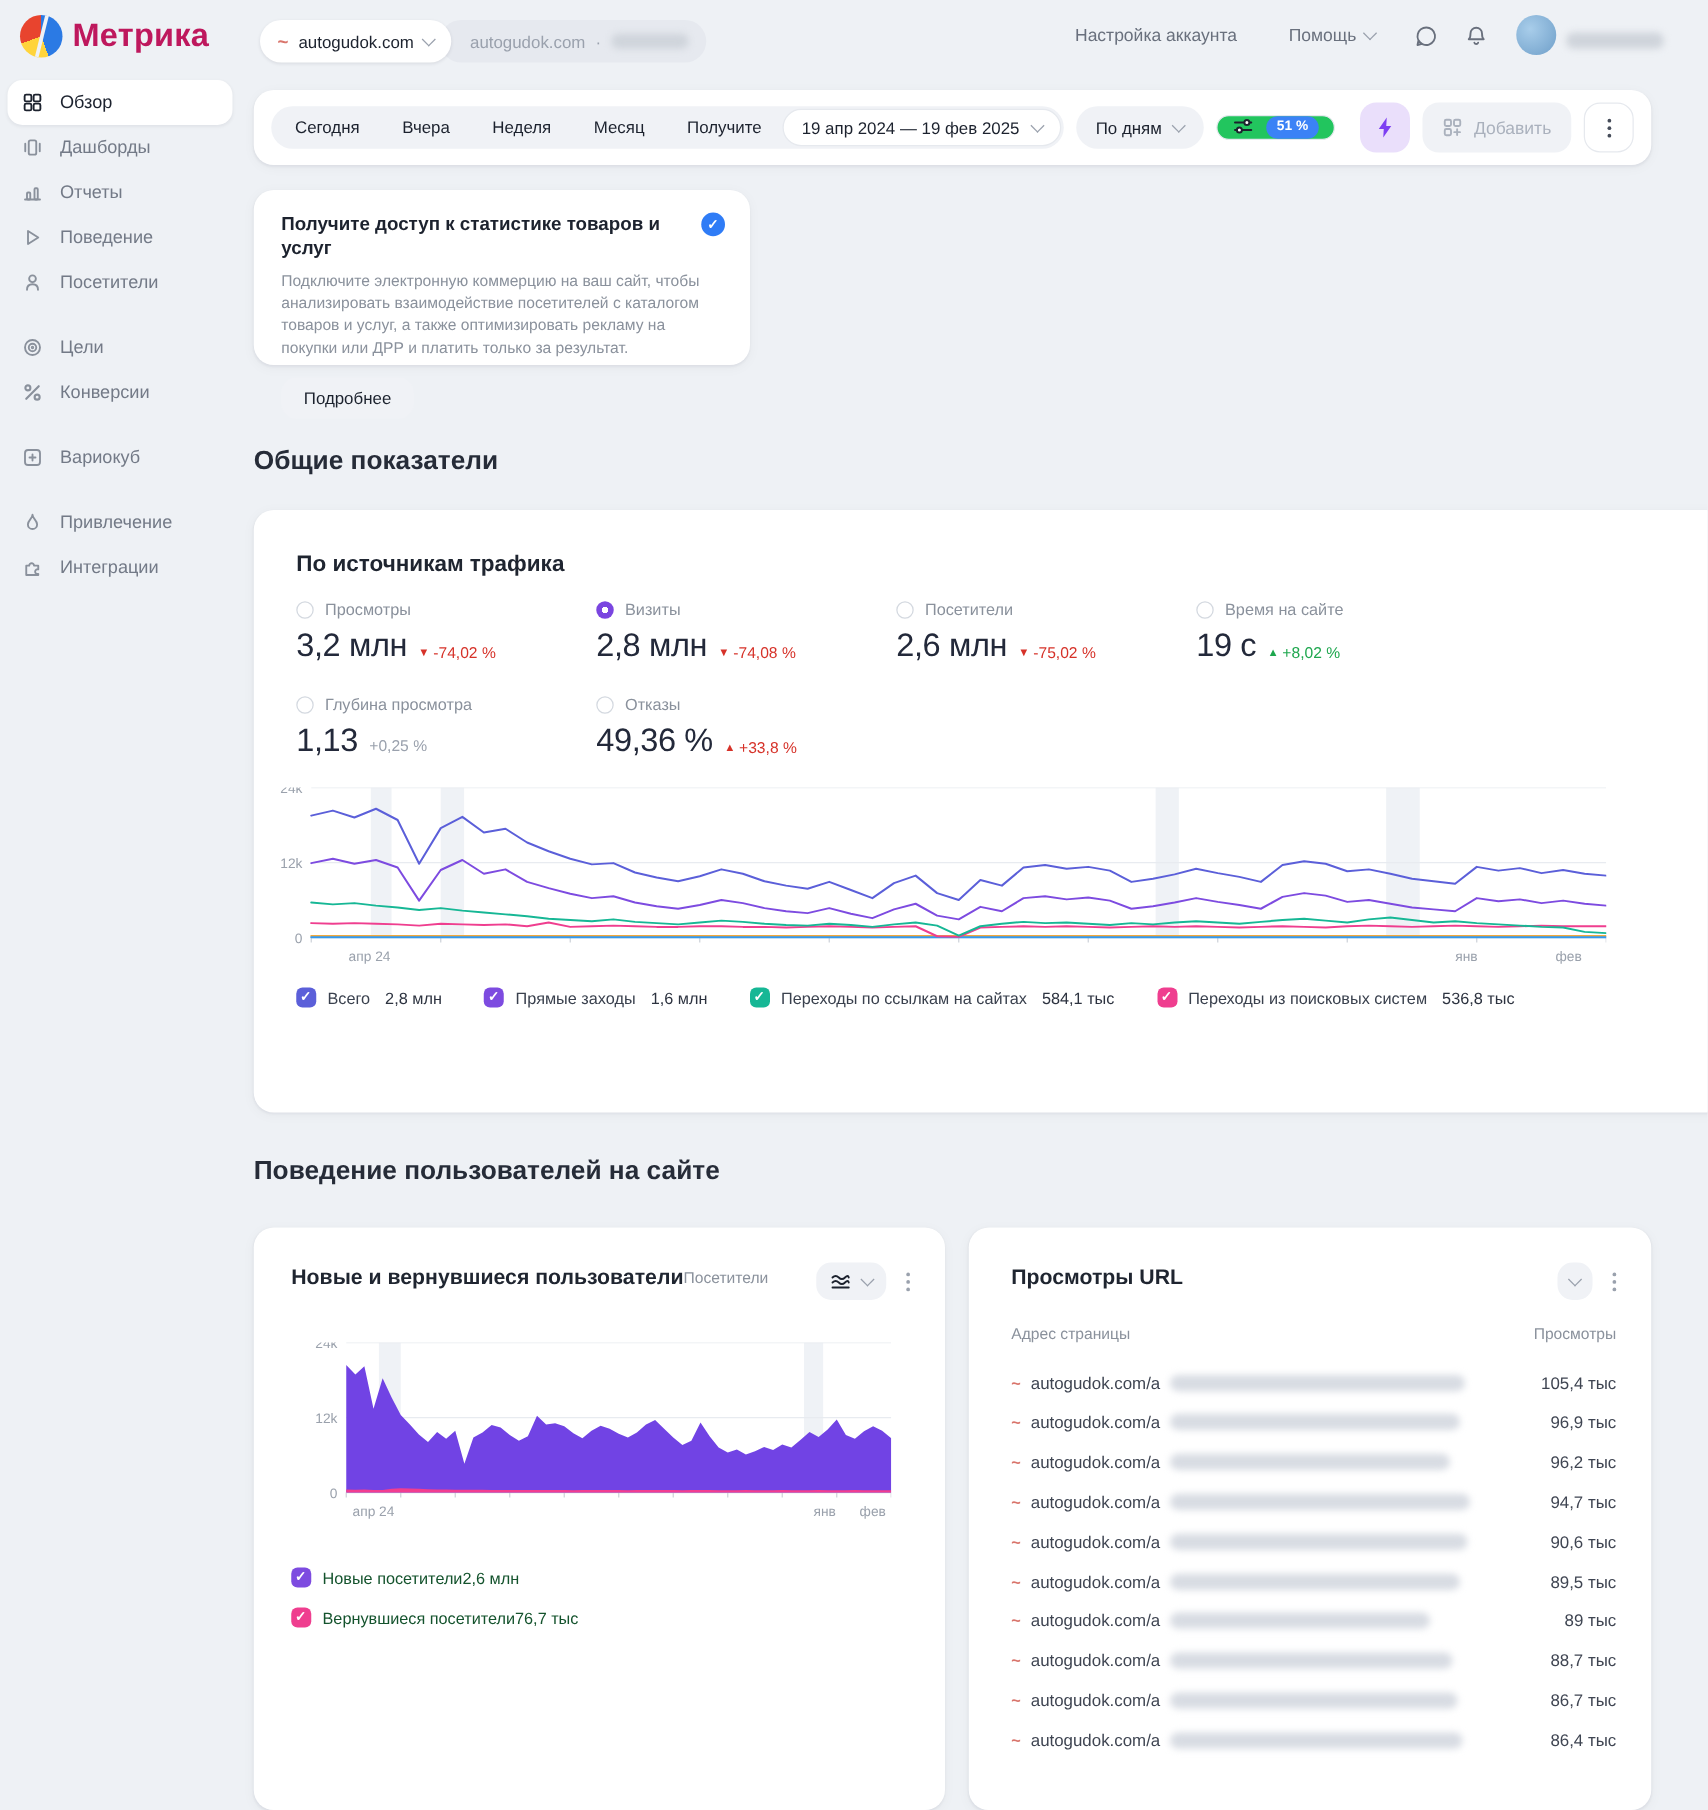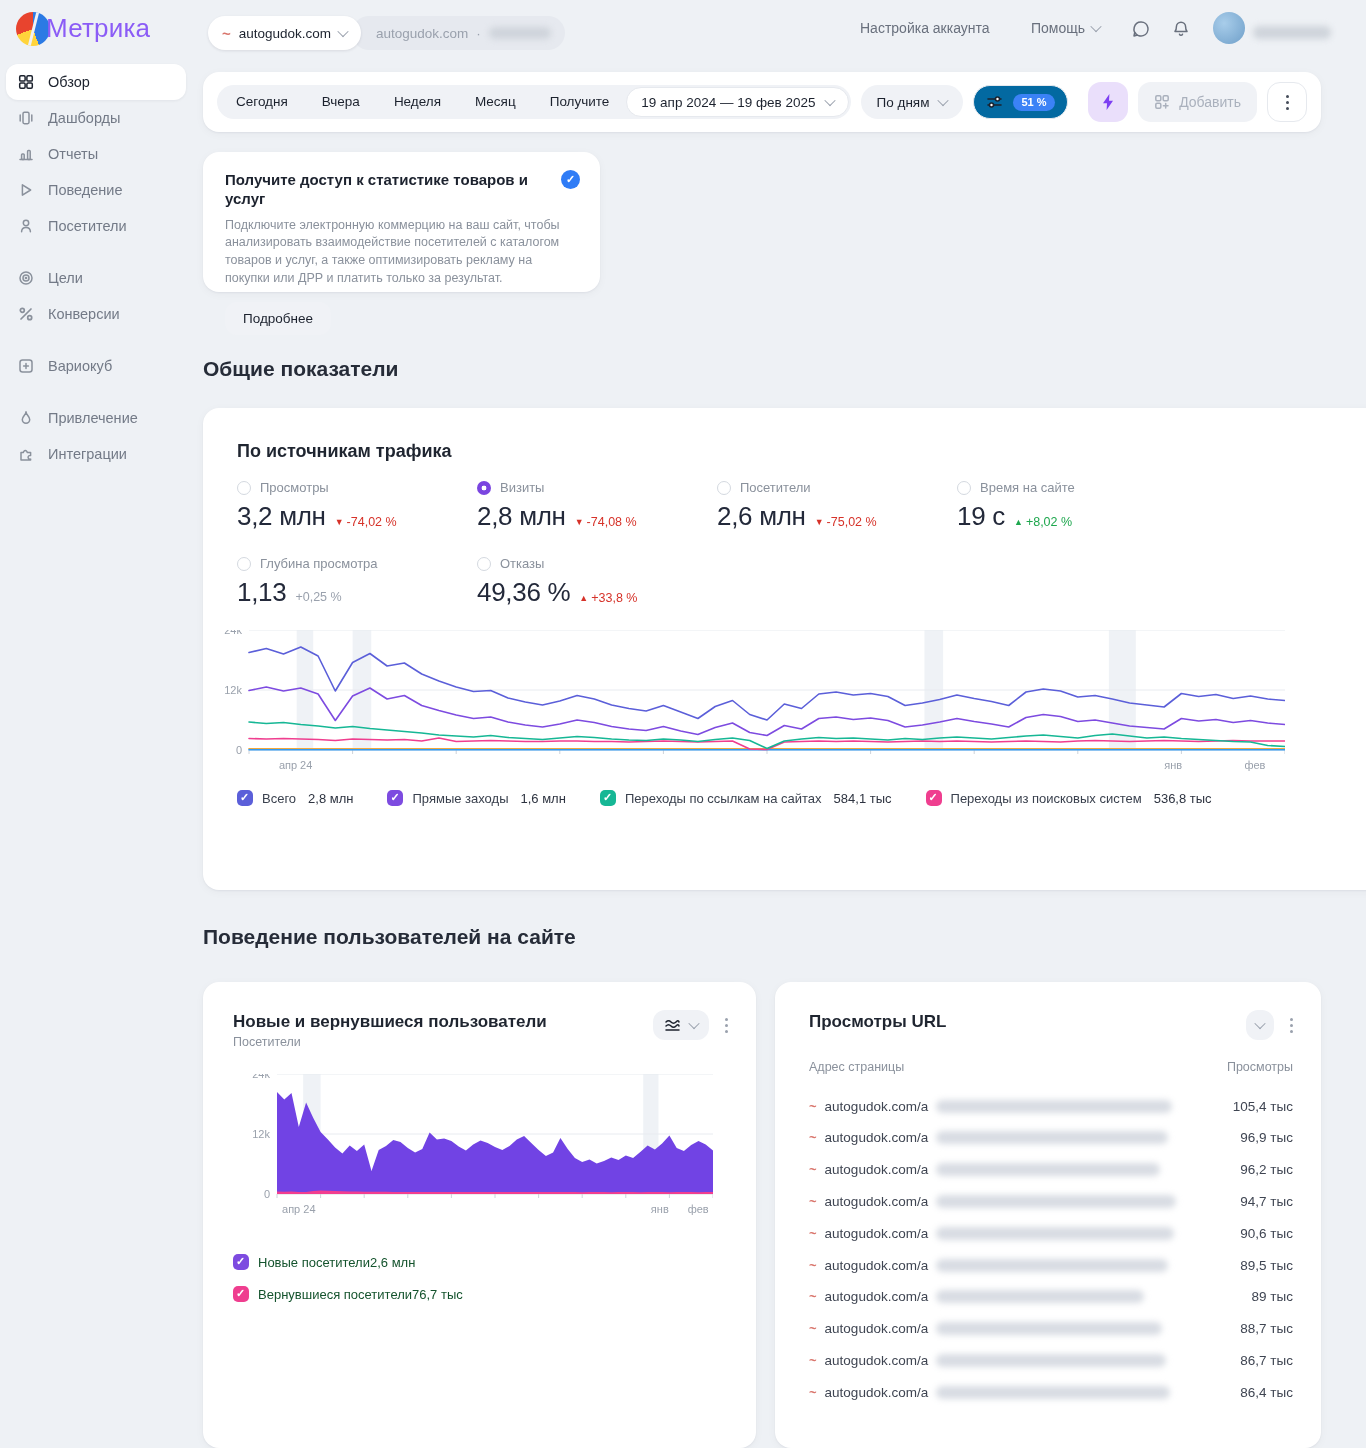--- a/index.html
+++ b/index.html
@@ -6,21 +6,21 @@
   html,body{width:1366px;height:1448px}
   body{position:relative;background:#eef1f5;font-family:"Liberation Sans",sans-serif;color:#1c222e;overflow:hidden}
   .abs{position:absolute}
   .card{position:absolute;background:#fff;border-radius:16px;box-shadow:0 1px 2px rgba(16,24,40,.05),0 2px 10px rgba(16,24,40,.04)}
 
   
   .header{position:absolute;left:0;top:0;width:1366px;height:56px}
   .logo-mark{position:absolute;left:16px;top:12px;width:34px;height:34px;border-radius:50%;
     background:conic-gradient(from 0deg,#2b7ae4 0 160deg,#ffd43b 160deg 250deg,#e8442e 250deg 360deg);}
   .logo-mark::after{content:"";position:absolute;left:46%;top:0;width:9%;height:100%;background:#eef1f5;transform:rotate(14deg)}
-  .app-title{position:absolute;left:46px;top:13px;font-size:26px;font-weight:400;letter-spacing:.2px;color:#8b5cf6}
+  .app-title{position:absolute;left:58px;top:13px;font-size:26px;font-weight:700;letter-spacing:.2px;color:#be185d}
   .pill{display:flex;align-items:center;gap:8px;height:34px;border-radius:17px;padding:0 14px;font-size:13.5px}
   .counter-pill{position:absolute;left:208px;top:16px;background:#fff;box-shadow:0 1px 3px rgba(16,24,40,.10);z-index:2;cursor:pointer}
   .counter-ghost{position:absolute;left:352px;top:16px;background:#e6e9ef;color:#9aa1ad;z-index:1;padding-left:24px}
   .favicon{color:#d9756c;font-weight:700;font-size:15px;line-height:1}
   .chev{width:8px;height:8px;border-right:1.6px solid #9aa1ad;border-bottom:1.6px solid #9aa1ad;transform:rotate(45deg) translate(-1px,-1px);display:inline-block}
   .blur-blob{background:#cfd4db;border-radius:6px;filter:blur(3px)}
   .hdr-link{position:absolute;top:20px;font-size:14px;color:#69707d;cursor:pointer;display:flex;align-items:center;gap:7px}
   .icon-btn{position:absolute;top:16px;width:26px;height:26px;display:flex;align-items:center;justify-content:center;cursor:pointer}
   .avatar{position:absolute;left:1213px;top:12px;width:32px;height:32px;border-radius:50%;
     background:radial-gradient(circle at 35% 35%,#a8cdea,#6f9fc9);filter:blur(.6px)}
@@ -34,21 +34,21 @@
   .side-item.active svg{stroke:#1c222e}
   .side-gap{height:16px}
 
   
   .toolbar{left:203px;top:72px;width:1118px;height:60px;display:flex;align-items:center;padding:0 14px;gap:10px}
   .period-group{display:flex;align-items:center;background:#f0f2f6;border-radius:17px;height:34px;padding:2px}
   .period-btn{padding:0 17px;font-size:13.5px;color:#1c222e;cursor:pointer;line-height:30px}
   .date-pill{display:flex;align-items:center;gap:10px;background:#fff;border:1px solid #e6e9ee;border-radius:15px;height:30px;
     padding:0 14px;font-size:13.5px;cursor:pointer}
   .gran-pill{display:flex;align-items:center;gap:10px;background:#f0f2f6;border-radius:17px;height:34px;padding:0 16px;font-size:13.5px;cursor:pointer}
-  .sample-pill{display:flex;align-items:center;gap:9px;background:#0369a1;border:1px solid #e6e9ee;border-radius:17px;height:34px;padding:0 12px;cursor:pointer}
+  .sample-pill{display:flex;gap:9px;background:#22c55e;border:1px solid #e6e9ee;border-radius:17px;height:20px;padding:0 12px;cursor:pointer}
   .badge{background:#3b82f6;color:#fff;font-size:11px;font-weight:700;border-radius:10px;padding:3px 8px;line-height:1}
   .tb-right{margin-left:auto;display:flex;align-items:center;gap:10px}
   .bolt-btn{width:40px;height:40px;border-radius:13px;background:#eadffb;display:flex;align-items:center;justify-content:center;cursor:pointer}
   .add-btn{height:40px;border-radius:13px;background:#f0f2f6;display:flex;align-items:center;gap:9px;padding:0 16px;
     font-size:14px;color:#aab1bd;cursor:pointer}
   .kebab-btn{width:40px;height:40px;border-radius:13px;background:#fff;border:1px solid #e6e9ee;display:flex;flex-direction:column;
     align-items:center;justify-content:center;gap:3px;cursor:pointer}
   .kebab-btn i,.kebab i{width:3px;height:3px;border-radius:50%;background:#454c59;display:block}
   .kebab{display:flex;flex-direction:column;gap:3px;padding:6px;cursor:pointer}
   .kebab i{background:#9aa1ad}
@@ -430,21 +430,21 @@
         <span class="cbox c-pink"></span>
         <span>Переходы из поисковых систем</span>
         <span class="leg-val">536,8 тыс</span>
       </span>
   </div>
 </div>
 
 <h2 class="section-title" style="left:203px;top:925px">Поведение пользователей на сайте</h2>
 
 <div class="card users">
-  <div class="card-head" style="left:30px;top:30px;flex-direction:column;align-items:flex-start">
+  <div class="card-head" style="left:30px;top:30px;flex-direction:row;align-items:flex-start">
     <span class="card-title" style="font-size:17px">Новые и вернувшиеся пользователи</span>
     <span class="sub">Посетители</span>
   </div>
   <div class="card-head" style="right:22px;top:28px;gap:10px">
     <div class="selector-pill">
       <svg width="17" height="14" viewBox="0 0 17 14">
         <g fill="none" stroke="#1c222e" stroke-width="1.5" stroke-linecap="round">
           <path d="M2 4 q2.5-2.5 5 0 t5 0 t3 0"></path>
             <path d="M2 8 q2.5-2.5 5 0 t5 0 t3 0"></path>
             <path d="M2 12 h13"></path>

